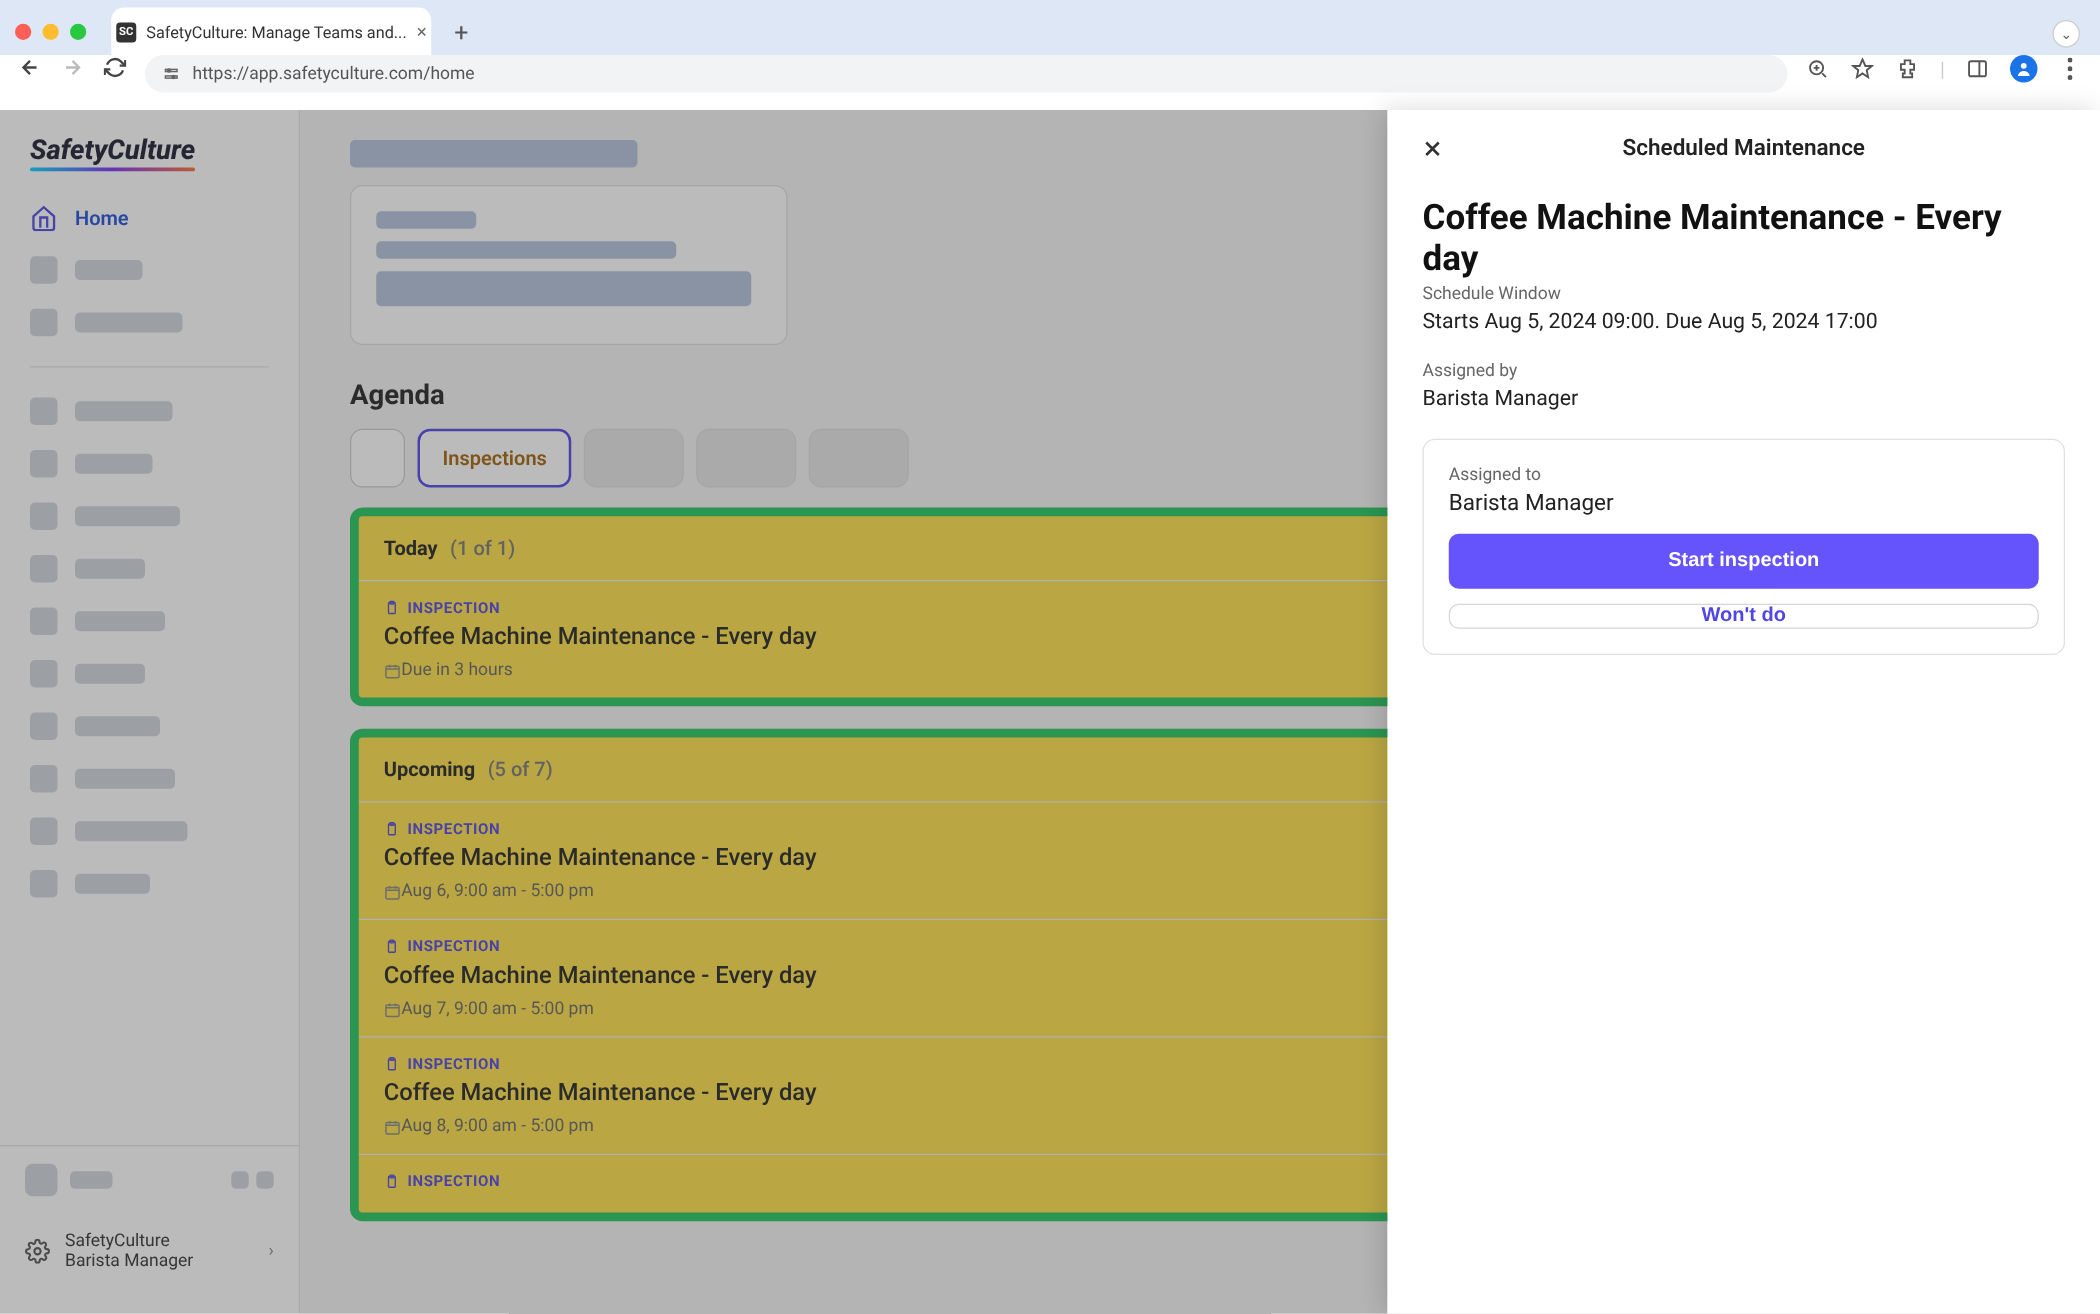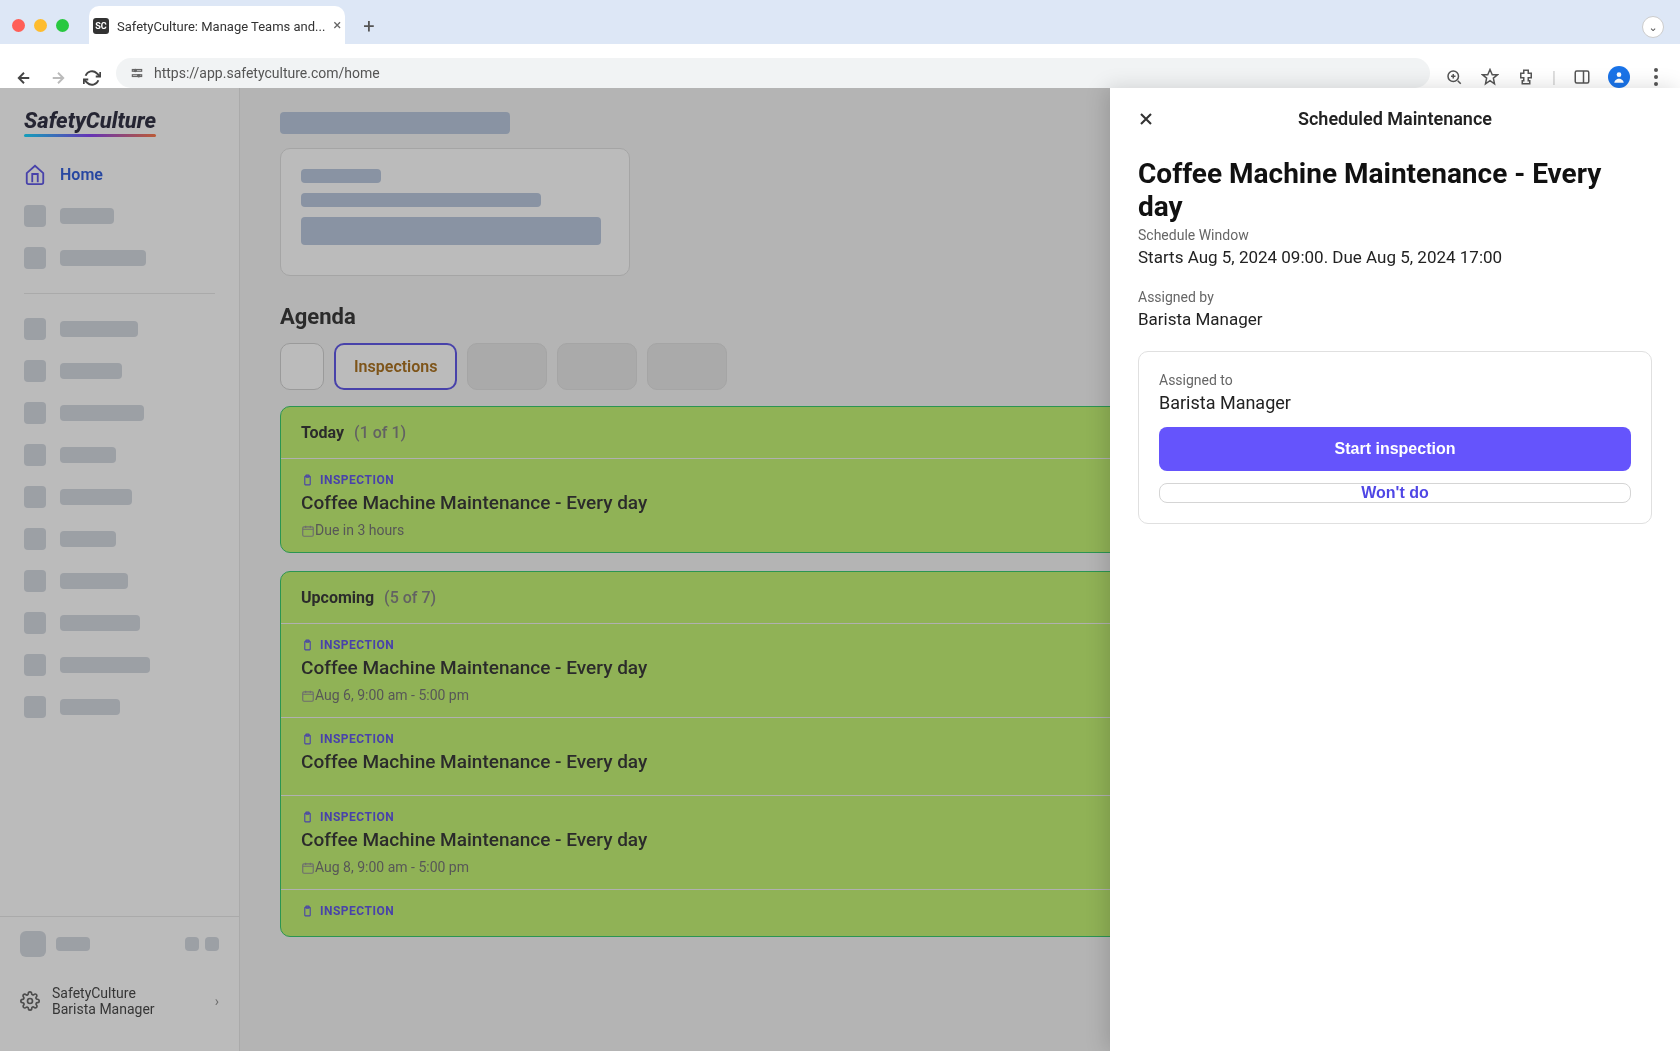--- a/index.html
+++ b/index.html
@@ -10,21 +10,21 @@
 .tab-bar { height: 44px; display: flex; align-items: flex-end; padding-left: 12px; gap: 8px; }
 .window-controls { display: flex; gap: 9px; align-items: center; margin-right: 12px; padding-bottom: 12px; }
 .wc { width: 13px; height: 13px; border-radius: 50%; }
 .wc.red { background: #ff5f57; }
 .wc.yellow { background: #febc2e; }
 .wc.green { background: #28c840; }
 .tab { background: #fff; border-radius: 10px 10px 0 0; padding: 10px 4px; display: flex; align-items: flex-end; gap: 8px; font-size: 13px; color: #333; min-width: 230px; }
 .tab-favicon { width: 16px; height: 16px; background: #333; border-radius: 3px; font-size: 9px; color: #fff; display: flex; align-items: center; justify-content: center; font-weight: bold; }
 .tab-close { margin-left: auto; color: #666; cursor: pointer; font-size: 15px; }
 .tab-add { color: #555; font-size: 20px; padding: 6px 10px; cursor: pointer; }
-.toolbar { height: 44px; background: #fff; display: flex; align-items: flex-end; padding: 0 14px; gap: 14px; }
+.toolbar { height: 44px; background: #fff; display: flex; align-items: flex-start; padding: 0 14px; gap: 14px; }
 .nav-btn { width: 20px; height: 20px; display: flex; align-items: center; justify-content: center; color: #444; cursor: pointer; }
 .nav-btn.disabled { color: #bbb; }
 .url-bar { flex: 1; display: flex; align-items: center; gap: 10px; background: #f1f3f4; border-radius: 20px; padding: 7px 14px; font-size: 14px; color: #555; }
 .toolbar-right { display: flex; align-items: center; gap: 16px; color: #555; }
 .toolbar-icon { width: 20px; height: 20px; display: flex; align-items: center; justify-content: center; cursor: pointer; }
 .avatar-icon { width: 22px; height: 22px; background: #1a73e8; border-radius: 50%; display:flex;align-items:center;justify-content:center; }
 .chrome-caret { border: 1px solid #ccc; border-radius: 50%; width:22px;height:22px; display:flex;align-items:center;justify-content:center;font-size:11px;color:#555; position:absolute; top:16px; right:16px; background:#fff; }
 
 
 .app { display: flex; height: calc(1051px - 88px); position: relative; }
@@ -48,21 +48,21 @@
 .skel-header { height: 22px; width: 230px; background: #b3c2da; border-radius: 4px; margin-bottom: 14px; }
 .skel-card { border: 1px solid #ddd; border-radius: 10px; padding: 20px; width: 350px; background: #fff; margin-bottom: 28px; }
 .skel-card .line { background: #b3c2da; border-radius: 4px; margin-bottom: 10px; }
 .agenda-head { font-size: 22px; font-weight: 700; color: #222; margin-bottom: 14px; }
 .tabs-row { display: flex; gap: 10px; margin-bottom: 16px; }
 .tab-pill { border: 1px solid #ccc; border-radius: 10px; padding: 12px 18px; font-size: 16px; color: #333; min-width: 44px; background:#fff; }
 .tab-pill.small { width: 44px; }
 .tab-pill.active { border: 2px solid #4f46e5; color: #a16207; font-weight: 600; }
 .tab-pill.skel { background: #e5e5e5; border: 1px solid #ddd; width: 80px; }
 
-.section { border: 1px solid #22c55e; border-radius: 10px; background: #bef264; margin-bottom: 18px; overflow:hidden; }
+.section { border: 7px solid #22c55e; border-radius: 10px; background: #fde047; margin-bottom: 18px; overflow:hidden; }
 .section-header { padding: 16px 20px; font-size: 16px; color: #222; font-weight: 700; }
 .section-header .count { color: #777; font-weight: 500; margin-left: 6px; }
 .item { border-top: 1px solid #eee; padding: 14px 20px; }
 .item-type { font-size: 12px; color: #4f46e5; font-weight: 700; letter-spacing: 0.5px; display: flex; align-items: center; gap: 6px; margin-bottom: 4px; }
 .clipboard-icon { width: 13px; height: 13px; }
 .item-title { font-size: 19px; color: #222; font-weight: 500; margin-bottom: 8px; }
 .item-meta { font-size: 14px; color: #666; display: flex; align-items: flex-end; gap: 0; }
 .cal-icon { width: 14px; height: 14px; }
 
 
@@ -320,20 +320,27 @@
       </div>
       <div class="item">
         <div class="item-type">
             <svg class="clipboard-icon" viewBox="0 0 24 24" fill="none" stroke="#4f46e5" stroke-width="2">
               <rect x="7" y="4" width="10" height="16" rx="1"></rect>
               <rect x="9" y="2" width="6" height="4" rx="1"></rect>
             </svg>
             <span>INSPECTION</span>
           </div>
         <div class="item-title">Coffee Machine Maintenance - Every day</div>
+        <div class="item-meta">
+            <svg class="cal-icon" viewBox="0 0 24 24" fill="none" stroke="#888" stroke-width="2">
+              <rect x="3" y="5" width="18" height="16" rx="2"></rect>
+              <path d="M3 9h18M8 3v4M16 3v4"></path>
+            </svg>
+            <span>Aug 7, 9:00 am - 5:00 pm</span>
+          </div>
       </div>
       <div class="item">
         <div class="item-type">
             <svg class="clipboard-icon" viewBox="0 0 24 24" fill="none" stroke="#4f46e5" stroke-width="2">
               <rect x="7" y="4" width="10" height="16" rx="1"></rect>
               <rect x="9" y="2" width="6" height="4" rx="1"></rect>
             </svg>
             <span>INSPECTION</span>
           </div>
         <div class="item-title">Coffee Machine Maintenance - Every day</div>

